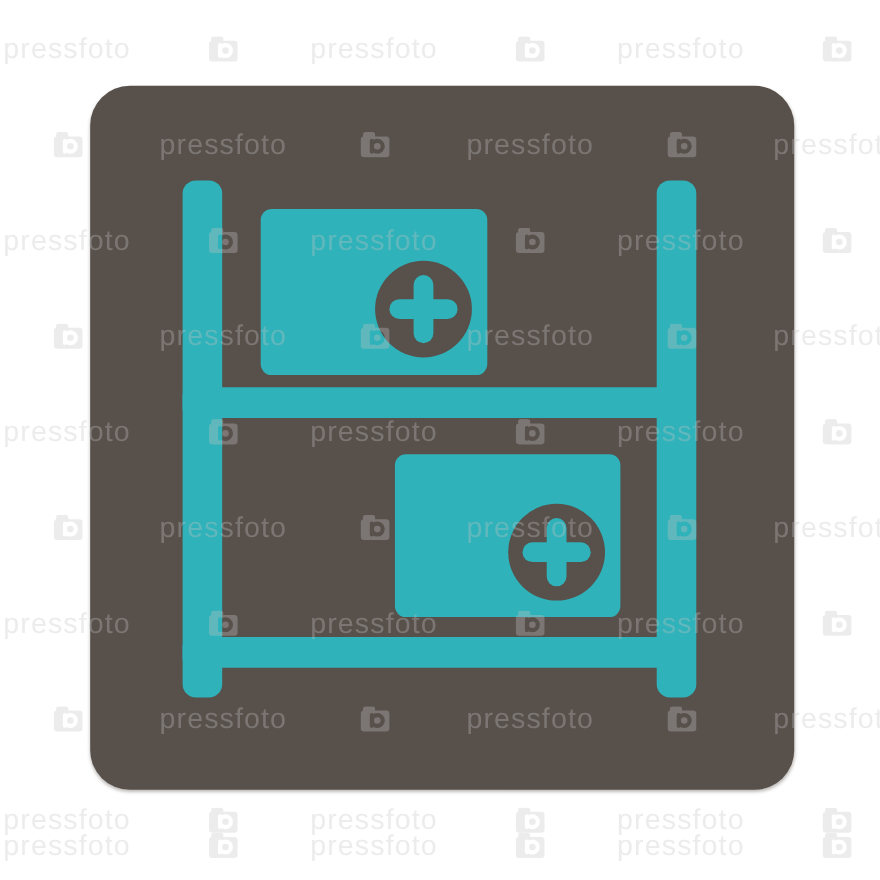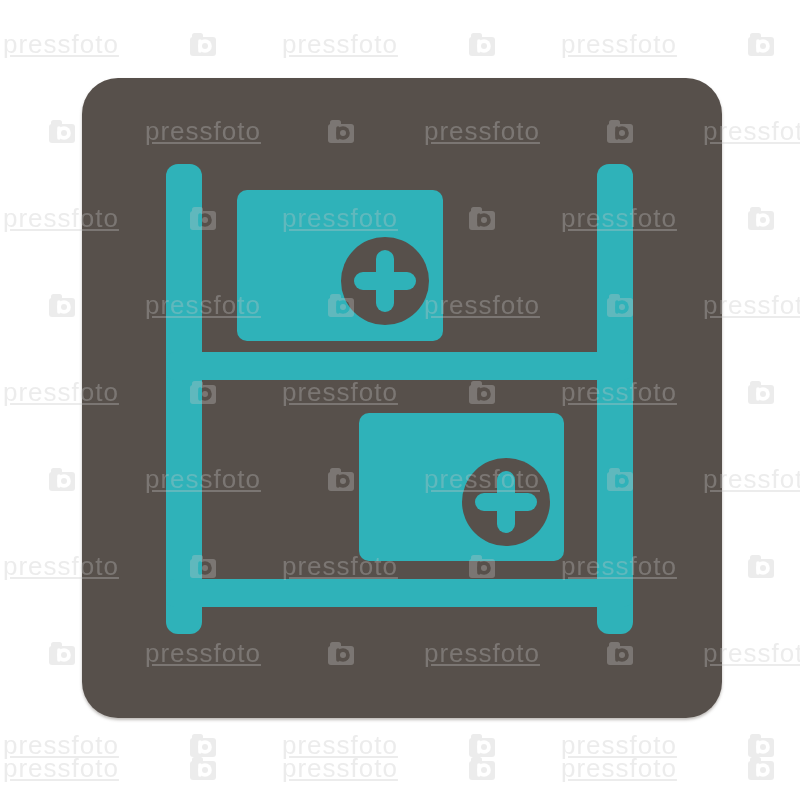--- a/index.html
+++ b/index.html
@@ -53,21 +53,20 @@
     pointer-events: none;
     overflow: hidden;
   }
   .wm-text {
     position: absolute;
     font-size: 26px;
     letter-spacing: 1px;
     line-height: 32px;
     color: var(--wm, rgba(196,196,196,0.33));
     white-space: nowrap;
-    text-decoration: underline;
   }
   .wm-icon { position: absolute; width: 28px; height: 24px; color: var(--wm, rgba(196,196,196,0.33)); }
   .wm-icon svg { display: block; }
 </style>
 </head>
 <body>
 
 <div id="canvas">
 
   <div class="btn"></div>

